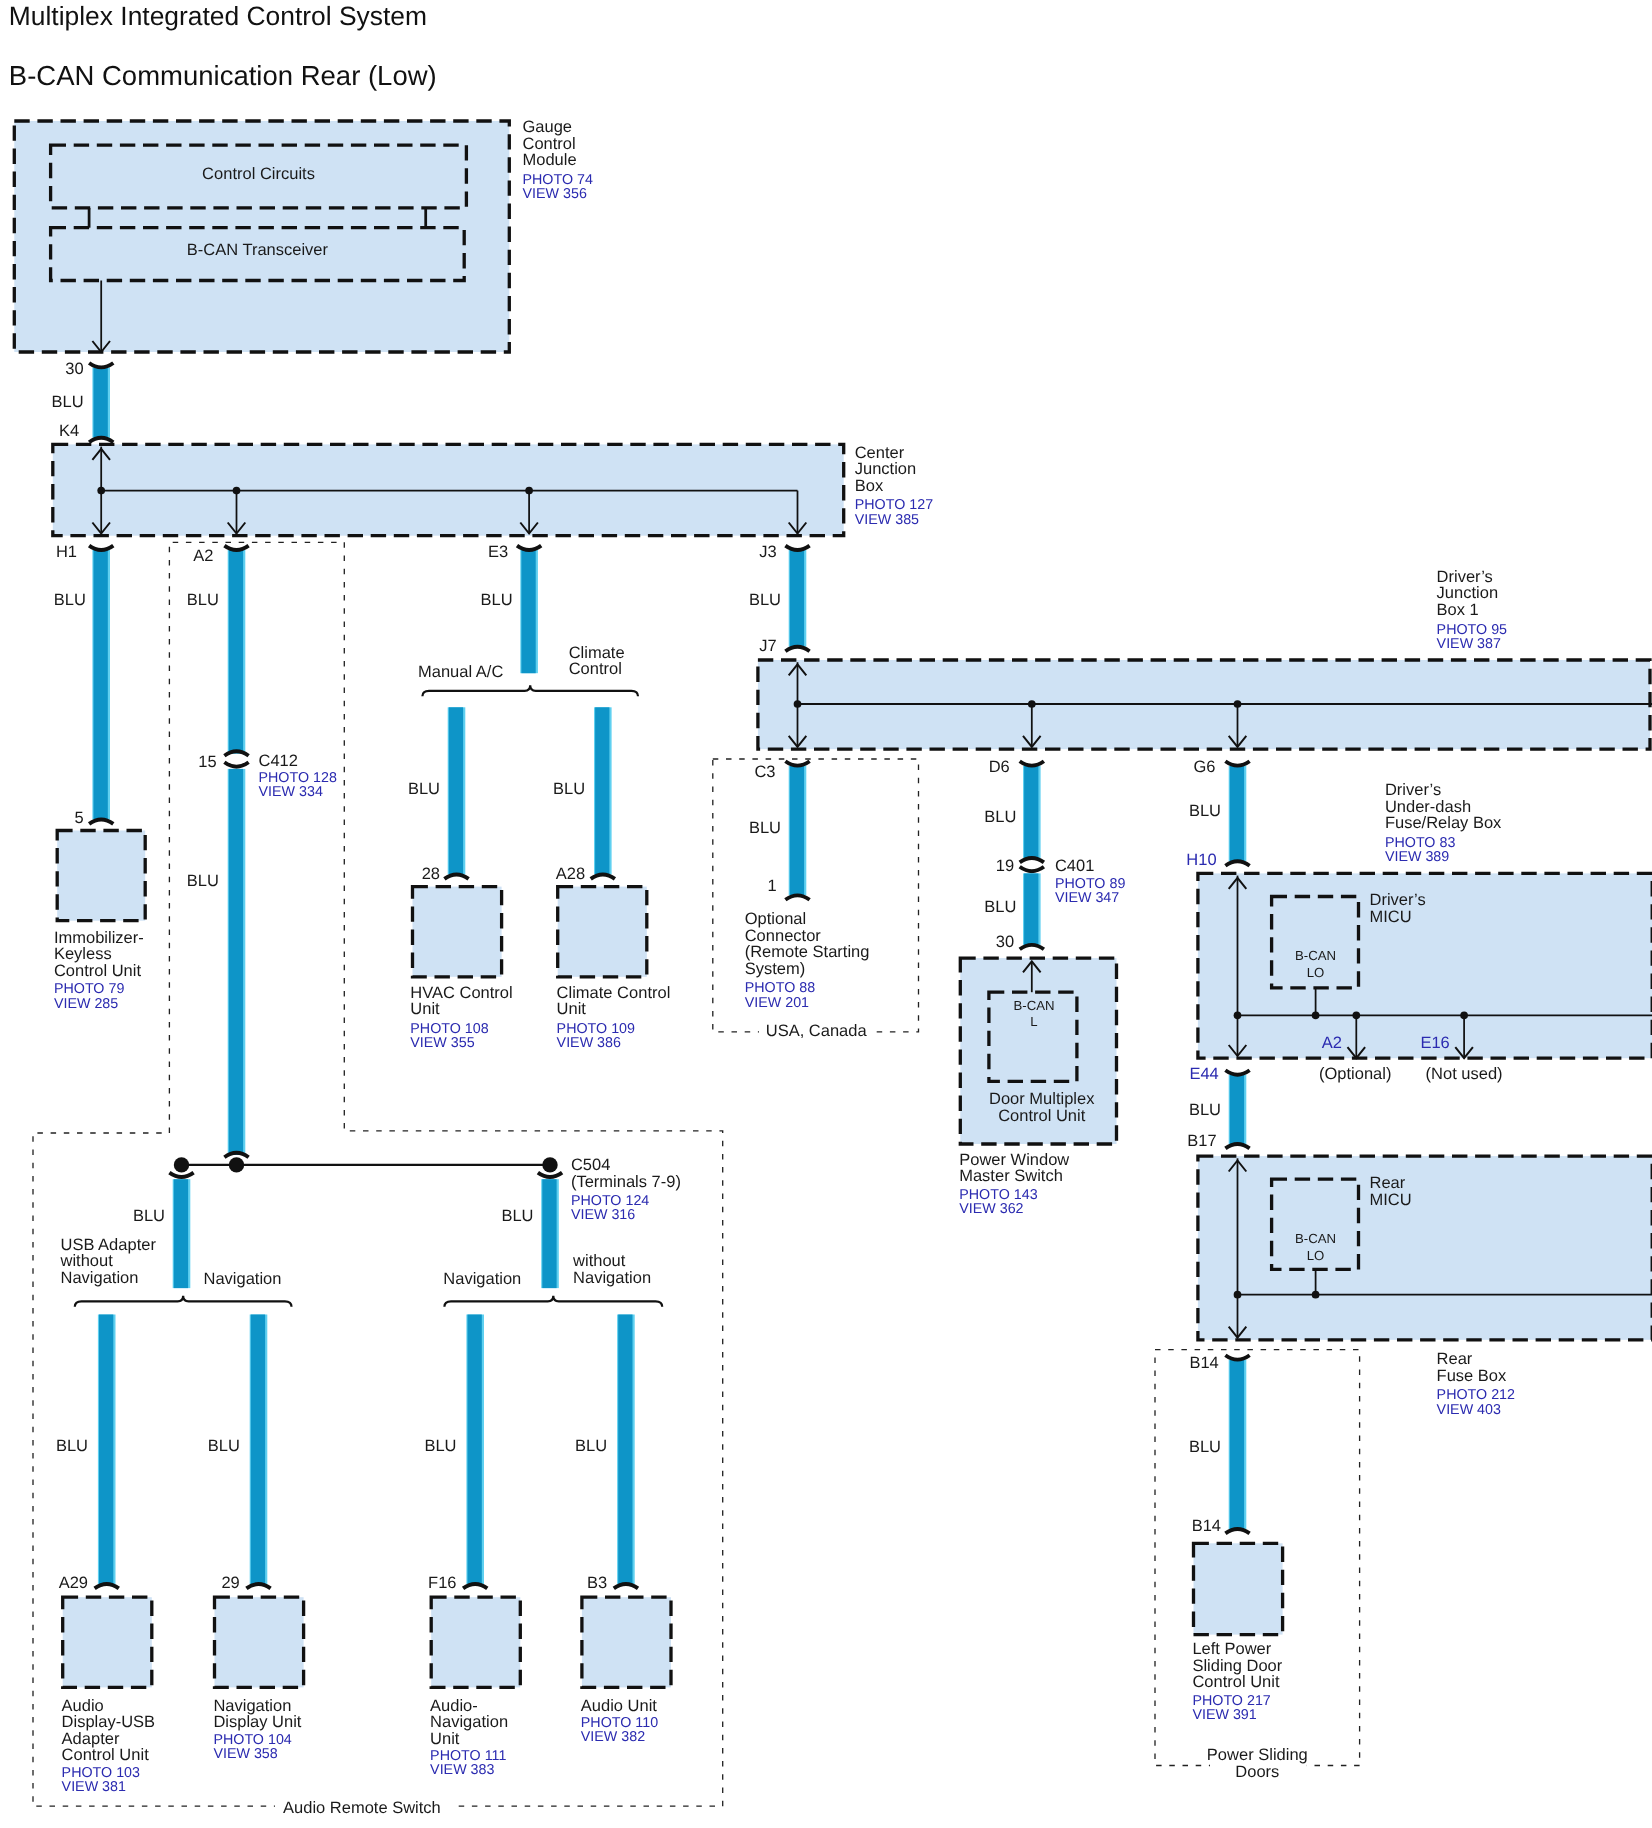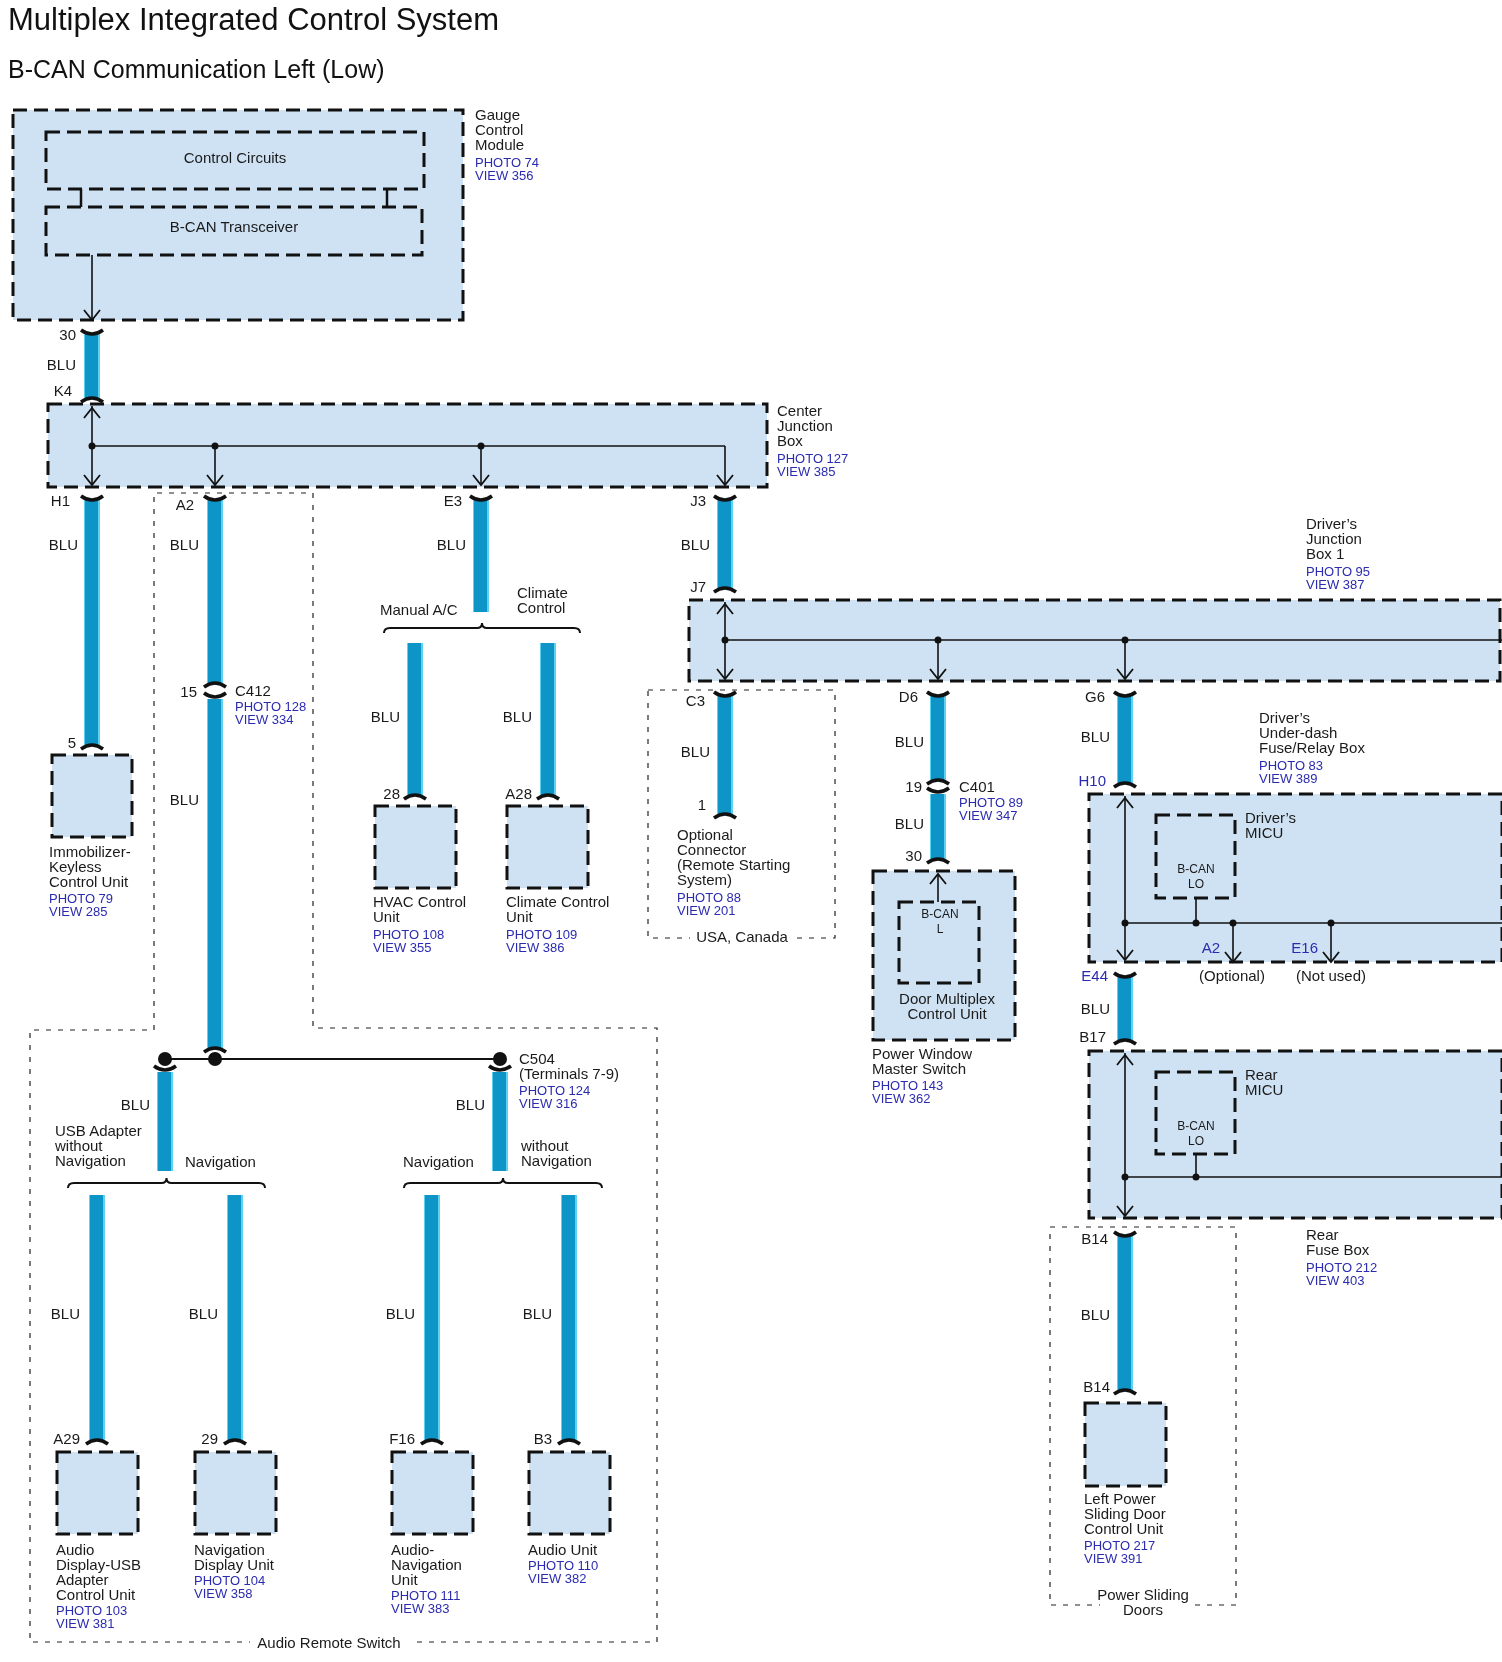--- a/index.html
+++ b/index.html
@@ -1,32 +1,32 @@
 <!DOCTYPE html>
 <html><head>
 <meta charset="utf-8">
 <style>
   html, body { margin: 0; padding: 0; background: #ffffff; }
   body { width: 1502px; height: 1662px; position: relative; overflow: hidden; font-family: "Liberation Sans", sans-serif; }
   #diagram { position: absolute; left: 0; top: 0; }
-  .title { position: absolute; left: 8px; top: 2px; font-size: 31px; color: #111; font-family: "Liberation Sans", sans-serif; }
+  .title { position: absolute; left: 8px; top: 2px; font-size: 24px; color: #111; font-family: "Liberation Sans", sans-serif; }
   .subtitle { position: absolute; left: 8px; top: 55px; font-size: 25px; color: #111; font-family: "Liberation Sans", sans-serif; }
   svg text { font-family: "Liberation Sans", sans-serif; }
   .lbl { font-size: 15px; fill: #1a1a1a; }
   .ref { font-size: 13px; fill: #2b2bb0; }
   .pin { font-size: 15px; fill: #1a1a1a; }
   .pinblue { font-size: 15px; fill: #2b2bb0; }
   .inner { font-size: 15px; fill: #1a1a1a; }
   .small { font-size: 12px; fill: #1a1a1a; }
 </style>
 </head>
 <body>
 
 <div class="title">Multiplex Integrated Control System</div>
-<div class="subtitle">B-CAN Communication Left (Low)</div>
+<div class="subtitle">B-CAN Communication Rear (Low)</div>
 
 <svg id="diagram" width="1502" height="1662" viewBox="0 0 1502 1662" xmlns="http://www.w3.org/2000/svg">
   <g id="g-regions">
       <polyline points="154,1030 154,493 313,493 313,1028 657,1028 657,1642 30,1642 30,1030 154,1030" fill="none" stroke="#222" stroke-width="1.2" stroke-dasharray="5 7"></polyline>
       <polyline points="648,690 835,690 835,938 648,938 648,690" fill="none" stroke="#222" stroke-width="1.2" stroke-dasharray="5 7"></polyline>
       <polyline points="1050,1227 1236,1227 1236,1605 1050,1605 1050,1227" fill="none" stroke="#222" stroke-width="1.2" stroke-dasharray="5 7"></polyline>
       <rect x="250" y="1634" width="160" height="18" fill="#fff"></rect>
       <rect x="1100" y="1596" width="88" height="14" fill="#fff"></rect>
       <rect x="690" y="930" width="104" height="14" fill="#fff"></rect>
     </g>

